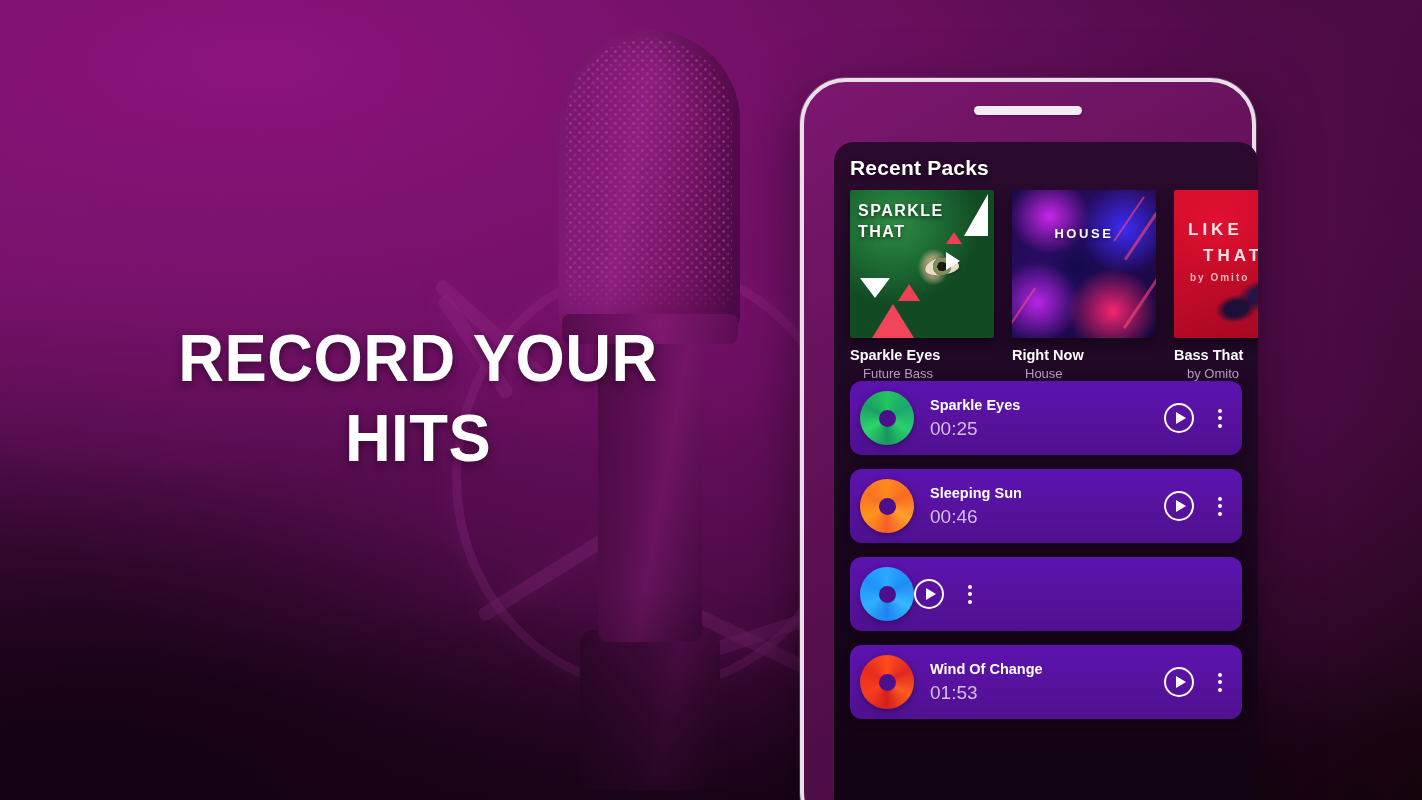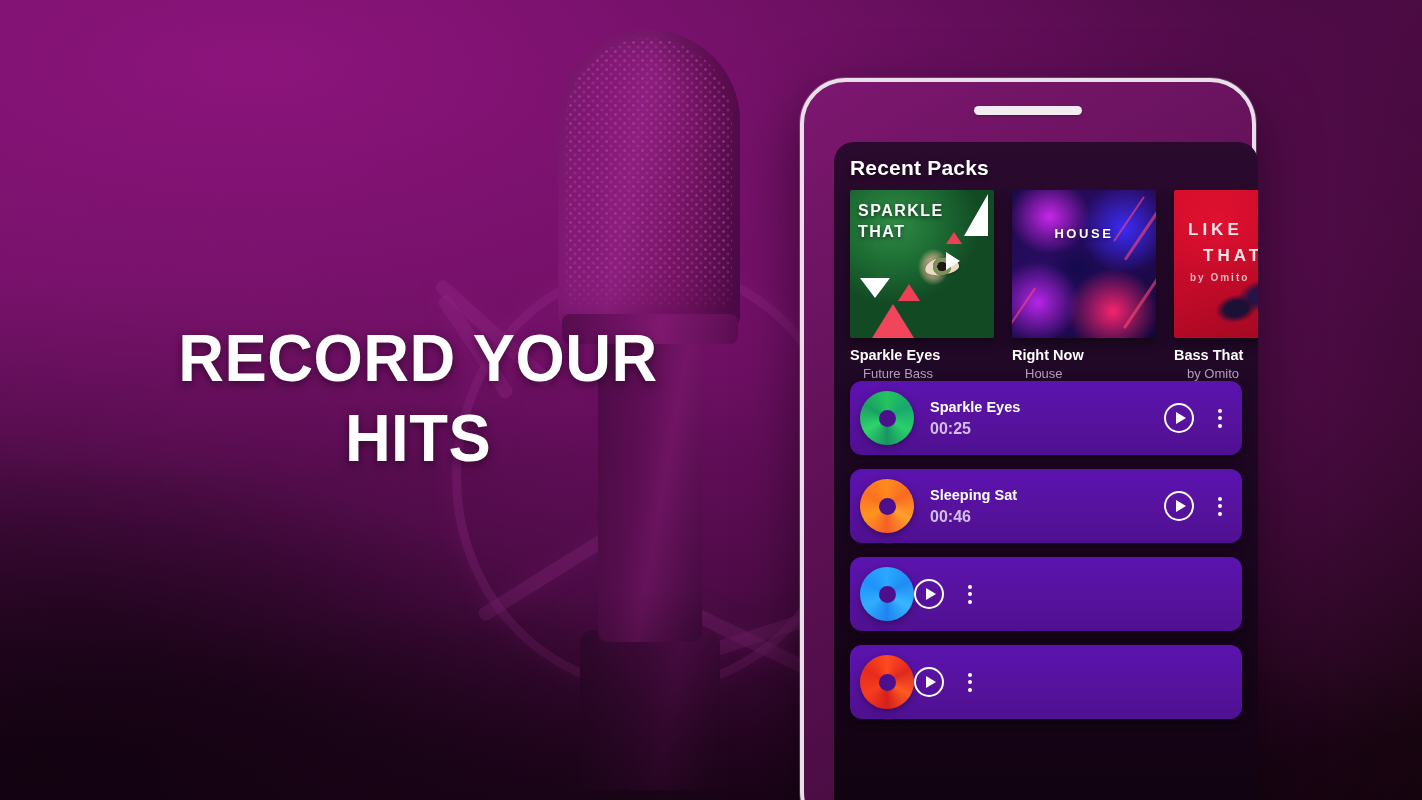--- a/index.html
+++ b/index.html
@@ -239,21 +239,21 @@
     margin:-8.5px 0 0 -8.5px; border-radius:50%;
     background:#4c108c;
   }
   .disc.green  { background:conic-gradient(#23c55e,#19a86f,#2ad06a,#17955f,#2fd46b,#1aa063,#23c55e); }
   .disc.orange { background:conic-gradient(#ff8a1e,#f96a22,#ffa02a,#f55f26,#ff941f,#fa7220,#ff8a1e); }
   .disc.blue   { background:conic-gradient(#2aa8ff,#1f8cf5,#38b6ff,#1d84ef,#31aeff,#1f92f8,#2aa8ff); }
   .disc.red    { background:conic-gradient(#ff4b1e,#e0281f,#ff5b22,#d41f1c,#f73d1f,#e62a1d,#ff4b1e); }
 
   .rec-meta{ flex:1 1 auto; padding-left:16px; min-width:0; }
   .rec-title{ color:#ffffff; font-size:14.5px; font-weight:700; white-space:nowrap; overflow:hidden; text-overflow:ellipsis; }
-  .rec-time { color:#d4bce8; font-size:16px; font-weight:700; margin-top:5px; }
+  .rec-time { color:#d4bce8; font-size:19px; font-weight:400; margin-top:5px; }
 
   .play-btn{
     width:30px; height:30px; flex:0 0 30px; border-radius:50%;
     border:2.5px solid #ffffff; position:relative; margin-right:16px;
     display:flex; align-items:center; justify-content:center;
   }
   .play-btn::after{
     content:""; width:0; height:0;
     border-top:6px solid transparent; border-bottom:6px solid transparent;
     border-left:10px solid #ffffff; margin-left:3px;
@@ -354,21 +354,21 @@
           <div class="kebab">
               <i></i>
               <i></i>
               <i></i>
             </div>
         </div>
 
         <div class="record">
           <div class="disc orange"></div>
           <div class="rec-meta">
-            <div class="rec-title">Sleeping Sat</div>
+            <div class="rec-title">Sleeping Sun</div>
             <div class="rec-time">00:46</div>
           </div>
           <div class="play-btn"></div>
           <div class="kebab">
               <i></i>
               <i></i>
               <i></i>
             </div>
         </div>
 
@@ -377,20 +377,24 @@
           <div class="play-btn"></div>
           <div class="kebab">
               <i></i>
               <i></i>
               <i></i>
             </div>
         </div>
 
         <div class="record">
           <div class="disc red"></div>
+          <div class="rec-meta">
+            <div class="rec-title">Wind Of Change</div>
+            <div class="rec-time">01:53</div>
+          </div>
           <div class="play-btn"></div>
           <div class="kebab">
               <i></i>
               <i></i>
               <i></i>
             </div>
         </div>
 
       </div>
     </div>

